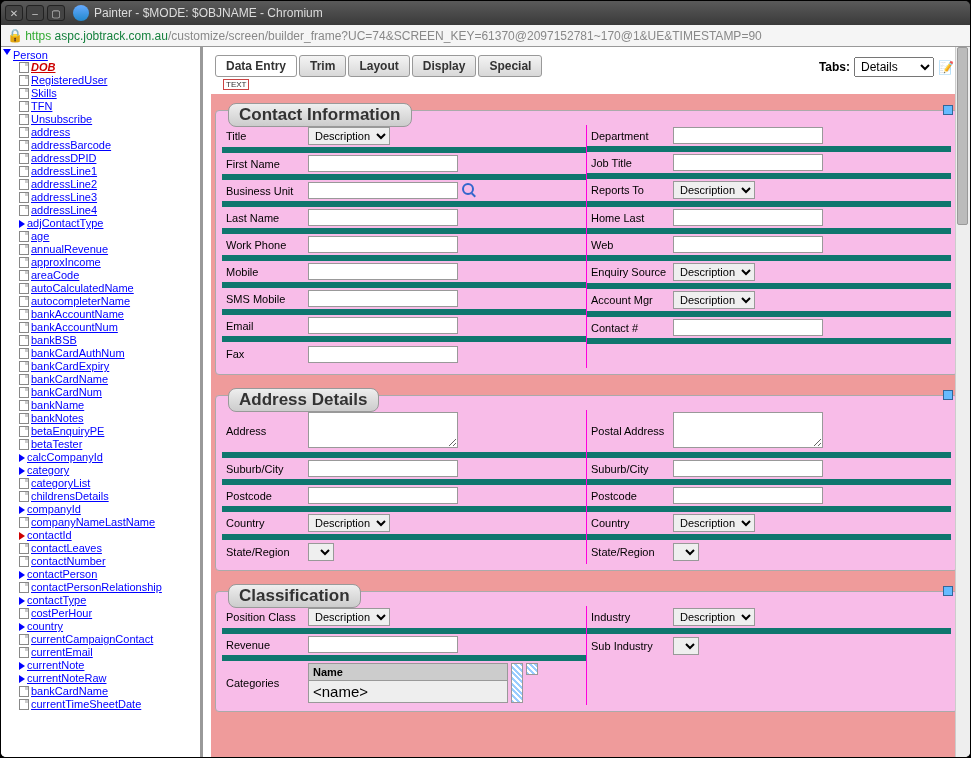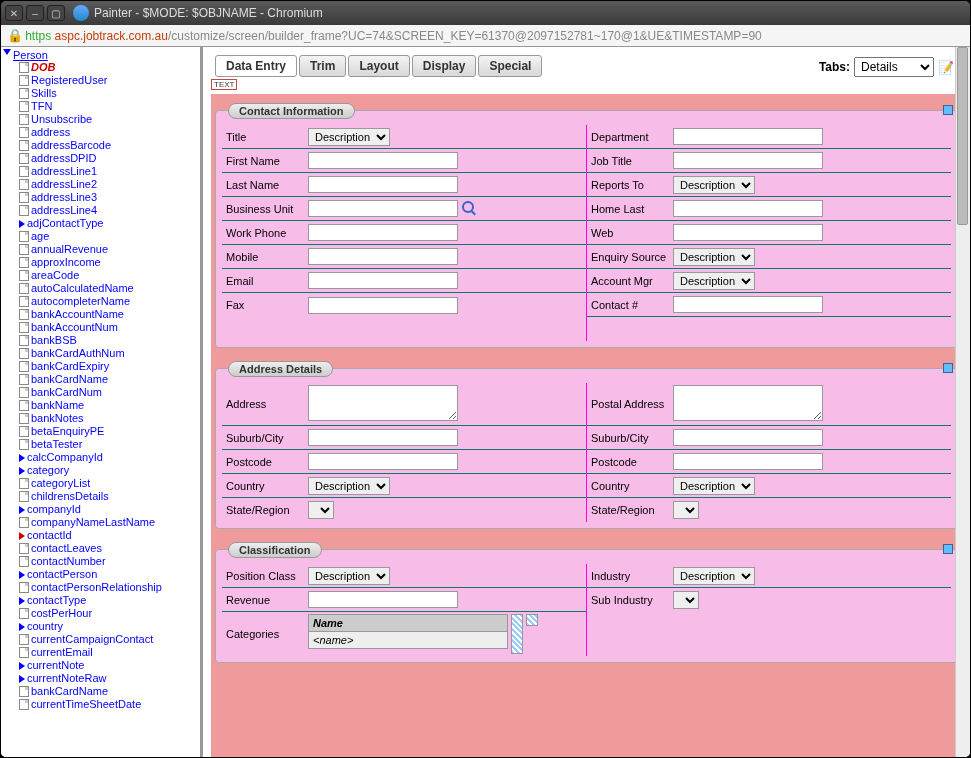--- a/index.html
+++ b/index.html
@@ -6,63 +6,63 @@
 body { font-family: Arial, sans-serif; font-size: 11px; background: #000; }
 .window { width: 971px; height: 758px; background: #3a3a3a; border: 1px solid #000; border-radius: 6px; overflow: hidden; display: flex; flex-direction: column; }
 .titlebar { height: 24px; background: linear-gradient(to bottom, #5a5a5a, #3a3a3a); display: flex; align-items: center; padding: 0 4px; color: #ddd; font-size: 12px; }
 .titlebar-buttons { display: flex; gap: 3px; margin-right: 8px; }
 .tb-btn { width: 18px; height: 16px; background: #444; border: 1px solid #222; border-radius: 3px; display: flex; align-items: center; justify-content: center; color: #ccc; font-size: 10px; }
 .titlebar-icon { width: 16px; height: 16px; margin-right: 5px; background: linear-gradient(#6af, #28c); border-radius: 50%; }
 .addressbar { height: 22px; background: #f5f5f5; display: flex; align-items: center; padding: 0 6px; font-size: 12px; border-bottom: 1px solid #999; }
 .lock-icon { color: #3a3; margin-right: 2px; font-size: 13px; }
 .url { color: #888; }
 .url .https { color: #3a3; }
-.url .host { color: #c2410c; }
+.url .host { color: #15803d; }
 .content { flex: 1; display: flex; background: #fff; overflow: hidden; }
 .tree-panel { width: 200px; border-right: 1px solid #999; overflow-y: auto; background: #fff; padding: 2px; font-size: 11px; }
 .tree-root { display: flex; align-items: flex-start; color: #00f; text-decoration: underline; cursor: pointer; }
 .tri-down { display: inline-block; width: 0; height: 0; border-left: 4px solid transparent; border-right: 4px solid transparent; border-top: 6px solid #00f; margin-right: 2px; }
 .tri-right-b { display: inline-block; width: 0; height: 0; border-top: 4px solid transparent; border-bottom: 4px solid transparent; border-left: 6px solid #00f; margin-right: 2px; }
 .tri-right-r { display: inline-block; width: 0; height: 0; border-top: 4px solid transparent; border-bottom: 4px solid transparent; border-left: 6px solid #c00; margin-right: 2px; }
 .tree-items { padding-left: 16px; }
-.tree-item { display: flex; align-items: center; color: #00f; cursor: pointer; line-height: 13px; white-space: nowrap; }
+.tree-item { display: flex; align-items: center; color: #00f; text-decoration: underline; cursor: pointer; line-height: 13px; white-space: nowrap; }
 .doc-icon { display: inline-block; width: 10px; height: 11px; border: 1px solid #888; background: #fff; margin-right: 2px; position: relative; flex-shrink: 0; }
 .doc-icon::after { content:''; position:absolute; top:0; right:0; width:3px; height:3px; background: #ccc; }
 .tree-item.dob { color: #c00; font-weight: bold; font-style: italic; }
 .main-panel { flex: 1; background: #fff; overflow: auto; position: relative; border-left: 2px solid #999; }
 .main-inner { padding: 4px 4px 0 4px; }
 .tabbar { display: flex; align-items: flex-end; padding: 4px 4px 0 8px; }
 .tabs-btns { display: flex; gap: 2px; }
 .tab-btn { background: linear-gradient(to bottom, #f4f4f4, #d8d8d8); border: 1px solid #999; border-radius: 3px; padding: 3px 10px; font-size: 12px; font-weight: bold; color: #333; cursor: pointer; }
 .tab-btn.active { background: #fff; }
 .tabbar-right { margin-left: auto; display: flex; align-items: center; gap: 4px; padding-right: 8px; }
 .tabbar-right label { font-weight: bold; font-size: 12px; }
 .tabbar-right select { font-size: 12px; padding: 1px 2px; min-width: 80px; }
 .edit-icon { width: 16px; height: 16px; display: inline-flex; align-items: center; justify-content: center; font-size: 13px; }
-.text-badge { display:inline-block; background:#fff; border:1px solid #c44; color:#333; font-size:8px; padding:0 2px; margin: 2px 0 0 4px; }
+.text-badge { display:inline-block; background:#fff; border:1px solid #c44; color:#333; font-size:8px; padding:0 2px; margin: 2px 0 0 16px; }
 .pink-canvas { background: #ef9b9b; margin: 4px; padding: 16px 4px 4px 4px; min-height: 680px; }
 .section { background: #f8bce8; border: 1px solid #aaa; border-radius: 4px; margin-bottom: 20px; position: relative; padding: 14px 6px 6px 6px; }
-.section-title { position: absolute; top: -8px; left: 12px; background: linear-gradient(to bottom, #eee, #ccc); border: 1px solid #999; border-radius: 8px; padding: 1px 10px; font-size: 11px; font-weight: bold; color: #333; }
+.section-title { position: absolute; top: -8px; left: 12px; background: linear-gradient(to bottom, #eee, #ccc); border: 1px solid #999; border-radius: 8px; padding: 1px 10px; font-size: 17px; font-weight: bold; color: #333; }
 .section-handle { position: absolute; top: -6px; right: 4px; width: 10px; height: 10px; background: #6bf; border: 1px solid #369; }
 .form-grid { display: flex; gap: 0; }
 .form-col { flex: 1; }
 .form-grid .form-col:first-child { border-right: 1px solid #f0d; }
-.form-row { display: flex; align-items: center; border-bottom: 1px solid #0f766e; padding: 2px 4px; min-height: 24px; }
+.form-row { display: flex; align-items: center; border-bottom: 6px solid #0f766e; padding: 2px 4px; min-height: 24px; }
 .form-row:last-child { border-bottom: none; }
 .form-label { width: 82px; font-size: 11px; color: #000; flex-shrink: 0; }
 .form-input { flex: 1; }
 .form-input input[type=text] { width: 100%; max-width: 150px; border: 1px solid #999; padding: 1px 2px; font-size: 11px; height: 17px; }
 .form-input textarea { width: 100%; max-width: 150px; border: 1px solid #999; font-size: 11px; height: 36px; resize: both; }
 .form-input select { border: 1px solid #999; font-size: 11px; padding: 0 2px; height: 18px; }
 .search-icn { display: inline-block; width: 12px; height: 12px; border: 2px solid #36c; border-radius: 50%; position: relative; margin-left: 4px; }
 .search-icn::after { content:''; position:absolute; width:5px; height:2px; background:#36c; bottom:-3px; right:-4px; transform:rotate(45deg); }
 .cat-box { border: 1px solid #999; background: #ddd; width: 200px; }
 .cat-header { background: #ccc; border-bottom: 1px solid #999; padding: 2px 4px; font-weight: bold; font-size: 11px; }
-.cat-row { background: #eee; padding: 2px 4px; font-size: 11px; }
-.cat-wrapper { display:flex; align-items:flex-start;font-style:italic; }
+.cat-row { background: #eee; padding: 2px 4px; font-size: 15px; }
+.cat-wrapper { display:flex; align-items:flex-start; }
 .cat-scroll { width: 12px; height: 40px; background: repeating-linear-gradient(45deg,#9cf,#9cf 2px,#fff 2px,#fff 4px); border:1px solid #999; margin-left:3px; }
 .cat-scroll-sm { width:12px; height:12px; background: repeating-linear-gradient(45deg,#9cf,#9cf 2px,#fff 2px,#fff 4px); border:1px solid #999; margin-left:3px; }
 .scrollbar-v { position:absolute; top:0; right:0; width:15px; height:100%; background:#eee; border-left:1px solid #ccc; }
 .scrollbar-v .thumb { position:absolute; top:0; left:1px; width:11px; height:25%; background:#bbb; border:1px solid #999; border-radius:2px; }
 </style>
 </head>
 <body>
 
 <div class="window">
   <div class="titlebar">
@@ -314,33 +314,37 @@
                 <div class="form-col">
                   <div class="form-row">
                     <div class="form-label">Title</div>
                     <div class="form-input"><select><option>Description</option></select></div>
                   </div>
                   <div class="form-row">
                     <div class="form-label">First Name</div>
                     <div class="form-input"><input type="text" style=""></div>
                   </div>
                   <div class="form-row">
-                    <div class="form-label">Last Name</div>
-                    <div class="form-input"><input type="text" style=""></div>
-                  </div>
-                  <div class="form-row">
                     <div class="form-label">Business Unit</div>
                     <div class="form-input"><input type="text" style=""><span class="search-icn"></span></div>
                   </div>
                   <div class="form-row">
+                    <div class="form-label">Last Name</div>
+                    <div class="form-input"><input type="text" style=""></div>
+                  </div>
+                  <div class="form-row">
                     <div class="form-label">Work Phone</div>
                     <div class="form-input"><input type="text" style=""></div>
                   </div>
                   <div class="form-row">
                     <div class="form-label">Mobile</div>
+                    <div class="form-input"><input type="text" style=""></div>
+                  </div>
+                  <div class="form-row">
+                    <div class="form-label">SMS Mobile</div>
                     <div class="form-input"><input type="text" style=""></div>
                   </div>
                   <div class="form-row">
                     <div class="form-label">Email</div>
                     <div class="form-input"><input type="text" style=""></div>
                   </div>
                   <div class="form-row">
                     <div class="form-label">Fax</div>
                     <div class="form-input"><input type="text" style=""></div>
                   </div>

